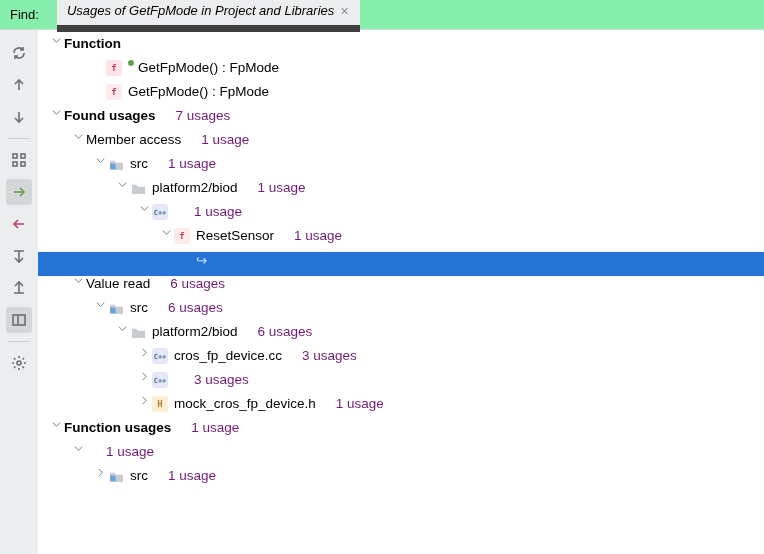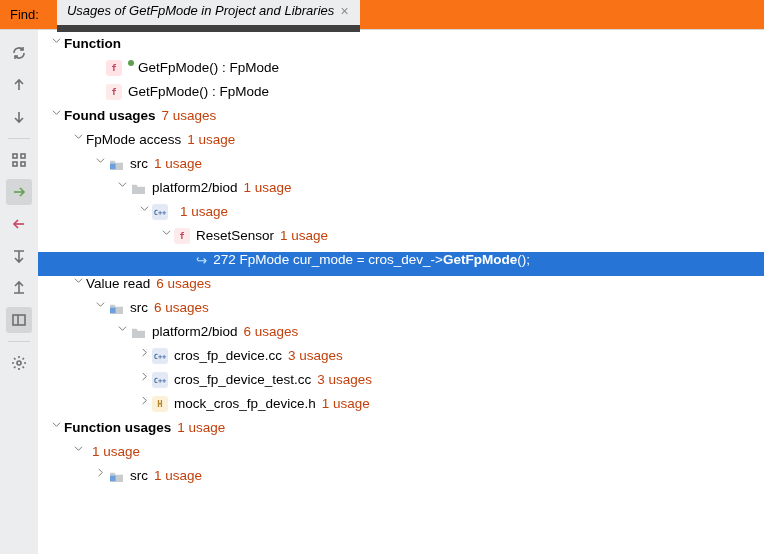--- a/index.html
+++ b/index.html
@@ -1,17 +1,17 @@
 <!DOCTYPE html>
 <html><head>
 <meta charset="utf-8">
 <style>
   * { margin: 0; padding: 0; box-sizing: border-box; }
   body { font-family: "Segoe UI", Arial, sans-serif; font-size: 13px; background: #fff; color: #000; width: 764px; height: 554px; overflow: hidden; display: flex; flex-direction: column; }
-  .header { background: #f97316; height: 30px; display: flex; align-items: center; border-bottom: 1px solid #d4d6d8; }
+  .header { background: #86efac; height: 30px; display: flex; align-items: center; border-bottom: 1px solid #d4d6d8; }
   .find-label { padding: 0 18px 0 10px; color: #000; }
   .tab { background: #ebedef; padding: 5px 10px 6px; border-bottom: 7px solid #404040; display: flex; align-items: center; gap: 4px; font-style: italic; }
   .tab-title { color: #000; }
   .tab-close { color: #8a8c8e; padding: 0 2px; font-size: 14px; }
   .body { flex: 1; display: flex; overflow: hidden; }
   .toolbar { width: 38px; background: #ebedef; display: flex; flex-direction: column; align-items: center; padding-top: 10px; gap: 6px; }
   .tool-btn { width: 26px; height: 26px; display: flex; align-items: center; justify-content: center; border-radius: 3px; color: #6e7072; }
   .tool-btn svg { width: 16px; height: 16px; stroke: currentColor; fill: none; stroke-width: 1.6; }
   .tool-btn.sel { background: #d4d6d8; }
   .tool-sep { width: 22px; height: 1px; background: #cfd1d3; margin: 2px 0; }
@@ -23,21 +23,21 @@
   .spacer { display: inline-block; }
   .ico { width: 16px; height: 16px; margin-right: 6px; display: inline-flex; align-items: center; justify-content: center; border-radius: 3px; font-size: 9px; font-weight: bold; font-family: monospace; }
   .ico.fn { background: #ffe3e6; color: #c8425a; }
   .ico.fn2 { background: #fdeaea; color: #c8425a; }
   .ico.cpp { background: #e3e9f5; color: #4e6ea8; font-size: 7px; padding-top:1px; }
   .ico.hdr { background: #fcf1d7; color: #b3852c; }
   .ico.folder, .ico.folder-src { background: transparent; }
   .ico.folder svg, .ico.folder-src svg { width: 15px; height: 13px; }
   .green-dot { width:6px; height:6px; background:#5fa04e; border-radius:50%; margin-right:4px; display:inline-block; }
   .bold { font-weight: 700; }
-  .muted { color: #c2410c; margin-left: 6px; }
+  .muted { color: #701a75; margin-left: 20px; }
   .code { font-family: inherit; }
   .kw-arrow { color: #bfe0ff; margin-right: 6px; }
 </style>
 </head>
 <body>
 
 <div class="header">
   <span class="find-label">Find:</span>
   <div class="tab">
     <span class="tab-title">Usages of GetFpMode in Project and Libraries</span>
@@ -143,21 +143,21 @@
       <span class="muted">7 usages</span>
     </div>
 
     <div class="row">
       <span class="spacer" style="width:32px"></span>
       <span class="chev">
           <svg viewBox="0 0 10 10">
             <path d="M1 3l4 4 4-4" fill="none"></path>
           </svg>
         </span>
-      <span>FpMode access</span>
+      <span>Member access</span>
       <span class="muted">1 usage</span>
     </div>
     <div class="row">
       <span class="spacer" style="width:54px"></span>
       <span class="chev">
           <svg viewBox="0 0 10 10">
             <path d="M1 3l4 4 4-4" fill="none"></path>
           </svg>
         </span>
       <span class="ico folder-src">
@@ -201,25 +201,20 @@
             <path d="M1 3l4 4 4-4" fill="none"></path>
           </svg>
         </span>
       <span class="ico fn2">f</span>
       <span>ResetSensor</span>
       <span class="muted">1 usage</span>
     </div>
     <div class="row selected">
       <span class="spacer" style="width:158px"></span>
       <span class="kw-arrow">↪</span>
-      <span class="code">
-        <span>272</span>
-        <span> </span>
-        <span>FpMode cur_mode = cros_dev_-&gt;</span><span class="bold">GetFpMode</span><span>();</span>
-      </span>
     </div>
 
     <div class="row">
       <span class="spacer" style="width:32px"></span>
       <span class="chev">
           <svg viewBox="0 0 10 10">
             <path d="M1 3l4 4 4-4" fill="none"></path>
           </svg>
         </span>
       <span>Value read</span>
@@ -268,21 +263,20 @@
       <span class="muted">3 usages</span>
     </div>
     <div class="row">
       <span class="spacer" style="width:98px"></span>
       <span class="chev">
           <svg viewBox="0 0 10 10">
             <path d="M3 1l4 4-4 4" fill="none"></path>
           </svg>
         </span>
       <span class="ico cpp">C++</span>
-      <span>cros_fp_device_test.cc</span>
       <span class="muted">3 usages</span>
     </div>
     <div class="row">
       <span class="spacer" style="width:98px"></span>
       <span class="chev">
           <svg viewBox="0 0 10 10">
             <path d="M3 1l4 4-4 4" fill="none"></path>
           </svg>
         </span>
       <span class="ico hdr">H</span>

